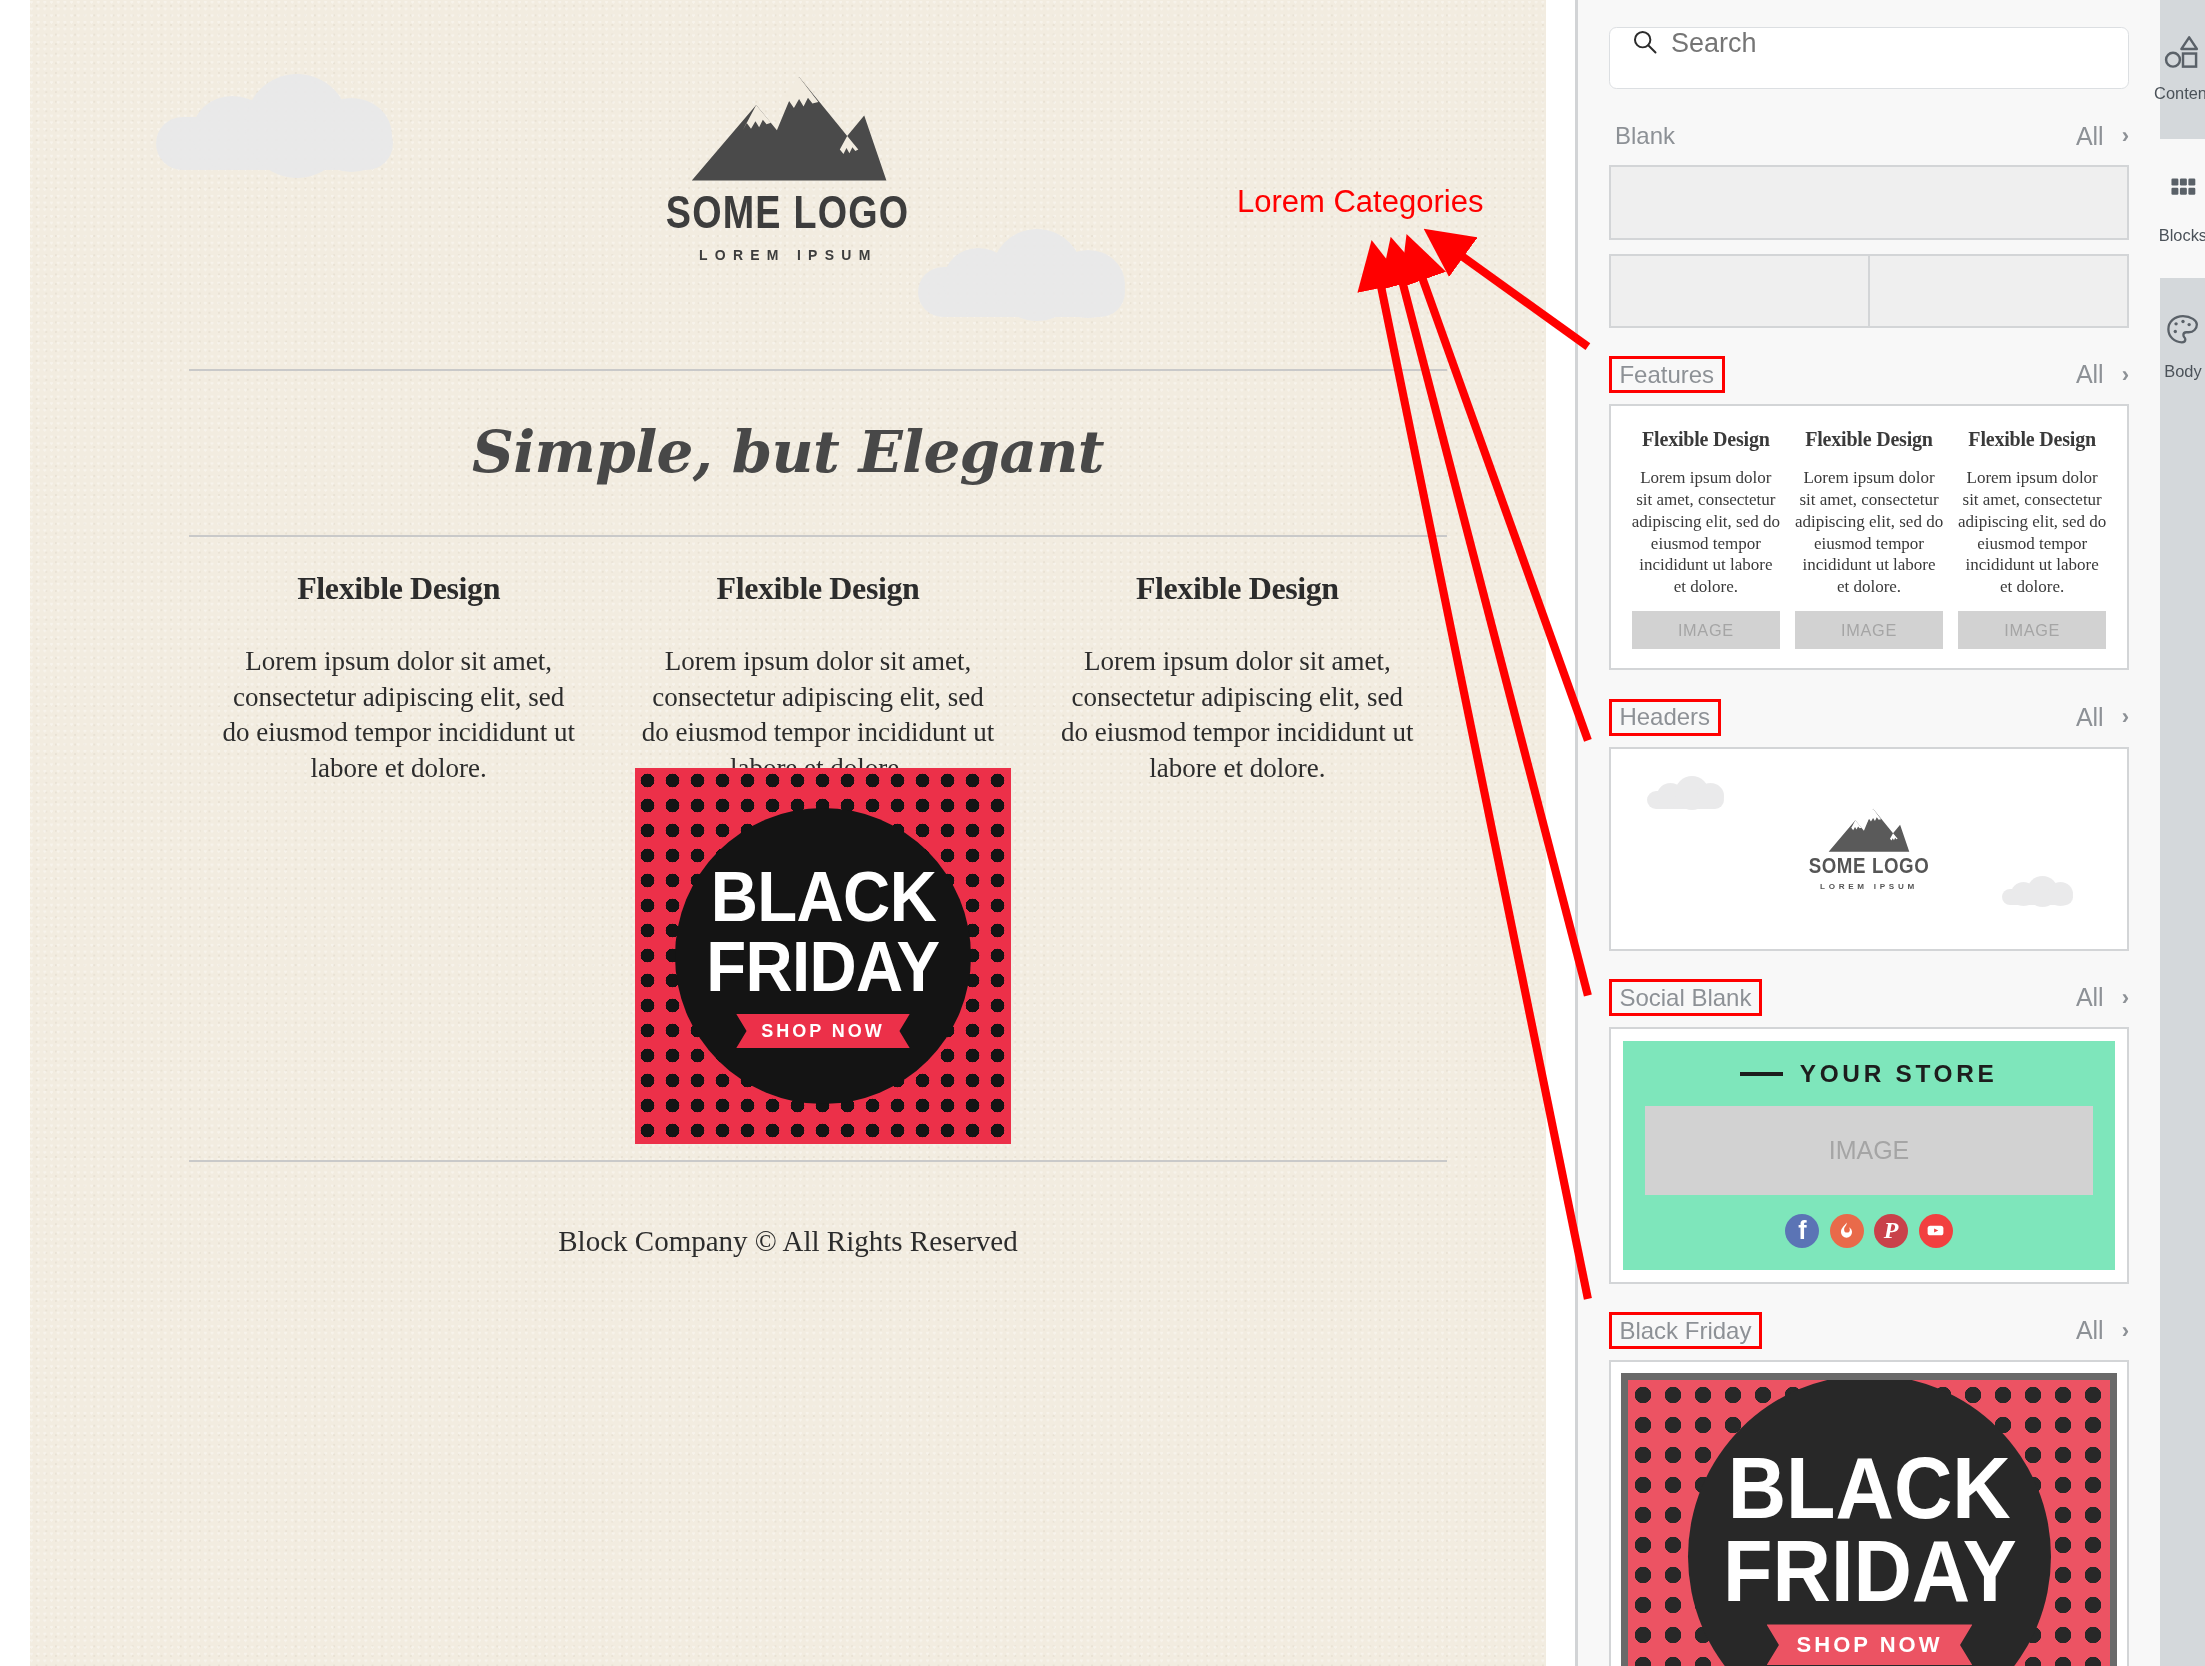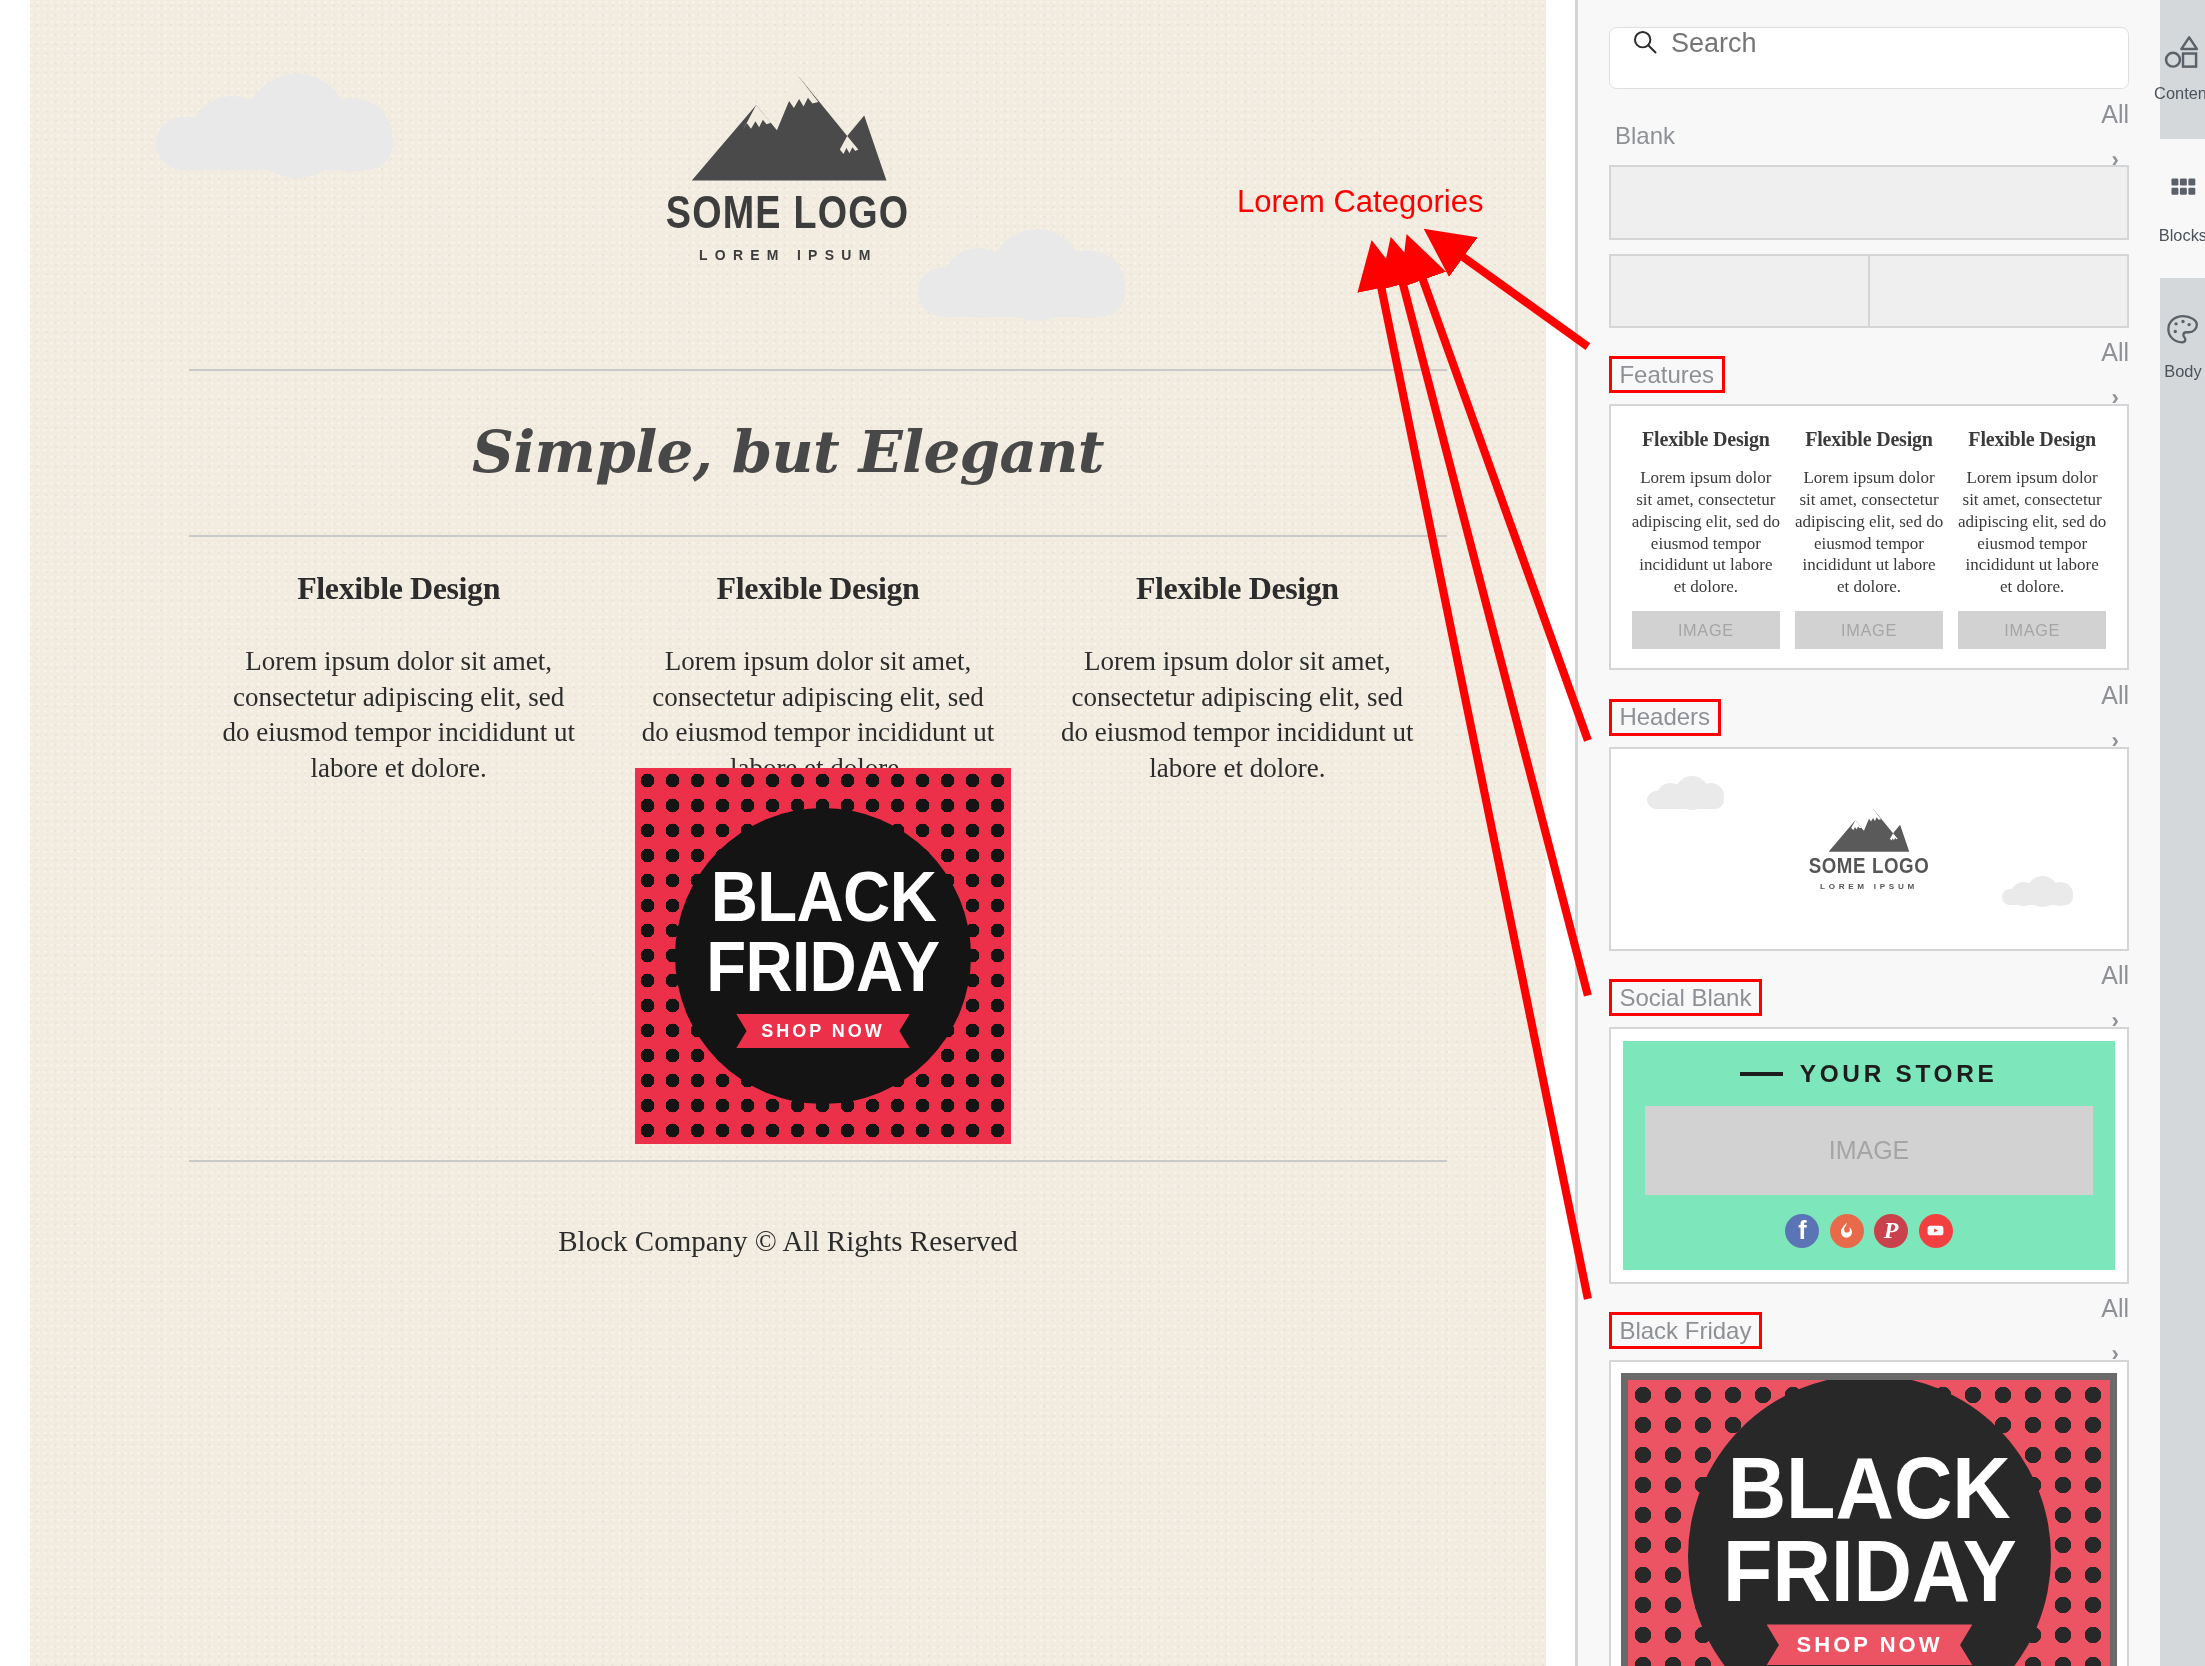--- a/index.html
+++ b/index.html
@@ -157,21 +157,21 @@
     margin: 28px 31px 10.4px 31px; height: 38px;
   }
   .cat-name {
     font-family: "Liberation Sans", sans-serif;
     font-size: 24px; color: #8d9196;
     padding: 1.5px 6px;
   }
   .cat-name.hl { border: 3.7px solid #ff0000; padding: 1.5px 7.4px; }
   .cat-all {
     font-family: "Liberation Sans", sans-serif;
-    font-size: 25px; color: #8d9196; display: flex; align-items: center; gap: 18px; flex-direction: column;
+    font-size: 25px; color: #8d9196; display: flex; align-items: center; gap: 18px;
   }
   .cat-all .chev { font-size: 22px; font-weight: 700; }
 
   .thumb {
     margin: 0 31px 16.3px 31px;
     border: 2.2px solid #d3d5d7;
     background: #fff;
   }
   .blank-a { height: 75px; background: #efefef; border: 2.2px solid #d3d5d7; margin: 0 31px 13.3px 31px; }
   .blank-b { height: 74px; display: flex; margin: 0 31px 0 31px; border: 2.2px solid #d3d5d7; }

